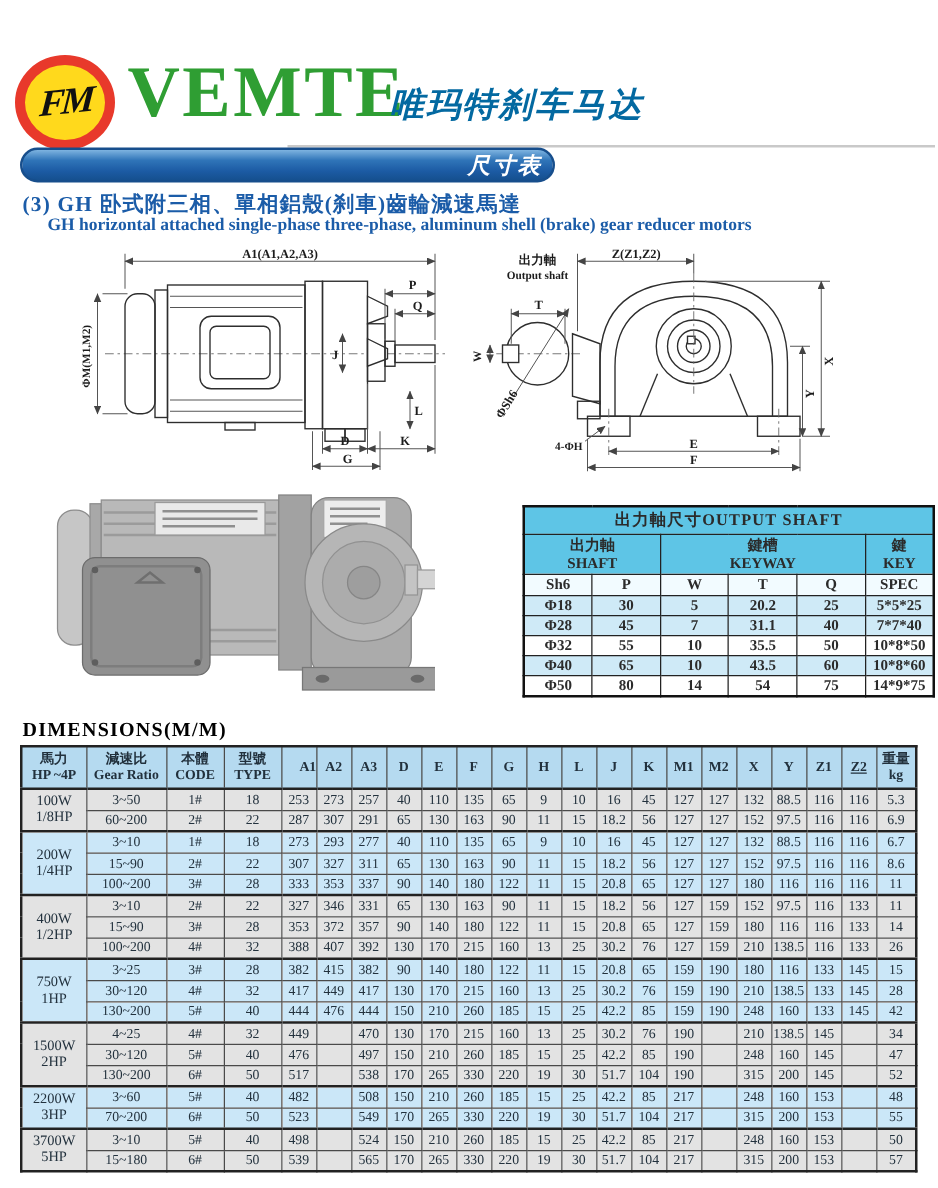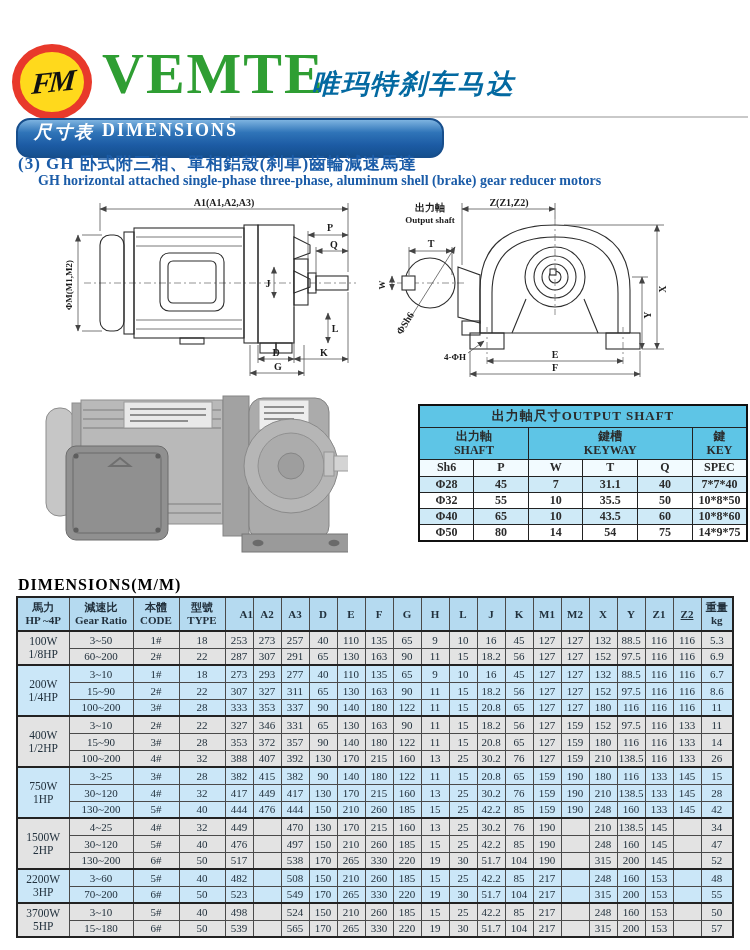--- a/index.html
+++ b/index.html
@@ -6,23 +6,23 @@
   body { background:#fff; font-family:"Liberation Serif", serif; }
   #page { position:relative; width:750px; height:950px; background:#fff; overflow:hidden; }
 
   
   #toprule { position:absolute; top:116px; left:230px; right:2px; height:2px; background:#c9c9c9; }
   #logo { position:absolute; left:12px; top:44px; width:80px; height:76px; background:#ffd91c;
           border:8px solid #e8392b; border-radius:50%; display:flex; align-items:center; justify-content:center; }
   #logo .glyph { font:italic 900 30px "Liberation Serif",serif; color:#111; transform:skew(-10deg) rotate(-6deg); letter-spacing:-3px; }
   #brand { position:absolute; left:102px; top:40px; font:bold 58px "Liberation Serif",serif; color:#2f9e33; letter-spacing:2px; }
   #brand-cn { position:absolute; left:312px; top:66px; font:italic bold 27px "Liberation Serif",serif; color:#0369a1; letter-spacing:2px; }
-  #banner { position:absolute; left:16px; top:118px; width:428px; height:40px; border-radius:14px;
+  #banner { position:absolute; left:16px; top:118px; width:428px; height:28px; border-radius:14px;
             background:linear-gradient(#7db3e0 0%, #2f74b8 35%, #1c5ba4 70%, #15508f 100%);
-            border:2px solid #174e8c; color:#fff; display:flex; align-items:flex-start; padding-left:16px; }
+            border:2px solid #174e8c; color:#fff; display:flex; align-items:flex-end; padding-left:16px;flex-direction:column; }
   #banner .cn { font:italic bold 18px "Liberation Serif",serif; letter-spacing:2px; margin-right:8px; }
   #banner .en { font:bold 18px "Liberation Serif",serif; letter-spacing:2px; }
 
   #title1 { position:absolute; left:18px; top:152px; font:bold 17px "Liberation Serif",serif; color:#1b5ca8; letter-spacing:1px; }
   #title2 { position:absolute; left:38px; top:173px; font:bold 14px "Liberation Serif",serif; color:#1b5ca8;text-align:right; }
 
   
   .lb { font:bold 10px "Liberation Serif",serif; fill:#1c1c1c; }
   .lbs { font:bold 9px "Liberation Serif",serif; fill:#1c1c1c; }
   .ol { stroke:#2e2e2e; fill:none; stroke-width:1.1; }
@@ -264,20 +264,28 @@
       <tr class="colh" id="ost-cols">
           <td>Sh6</td>
           <td>P</td>
           <td>W</td>
           <td>T</td>
           <td>Q</td>
           <td>SPEC</td>
         </tr>
     </tbody>
     <tbody id="ost-rows">
+        <tr class="b">
+          <td>Φ18</td>
+          <td>30</td>
+          <td>5</td>
+          <td>20.2</td>
+          <td>25</td>
+          <td>5*5*25</td>
+        </tr>
         <tr class="b">
           <td>Φ28</td>
           <td>45</td>
           <td>7</td>
           <td>31.1</td>
           <td>40</td>
           <td>7*7*40</td>
         </tr>
         <tr class="w">
           <td>Φ32</td>

